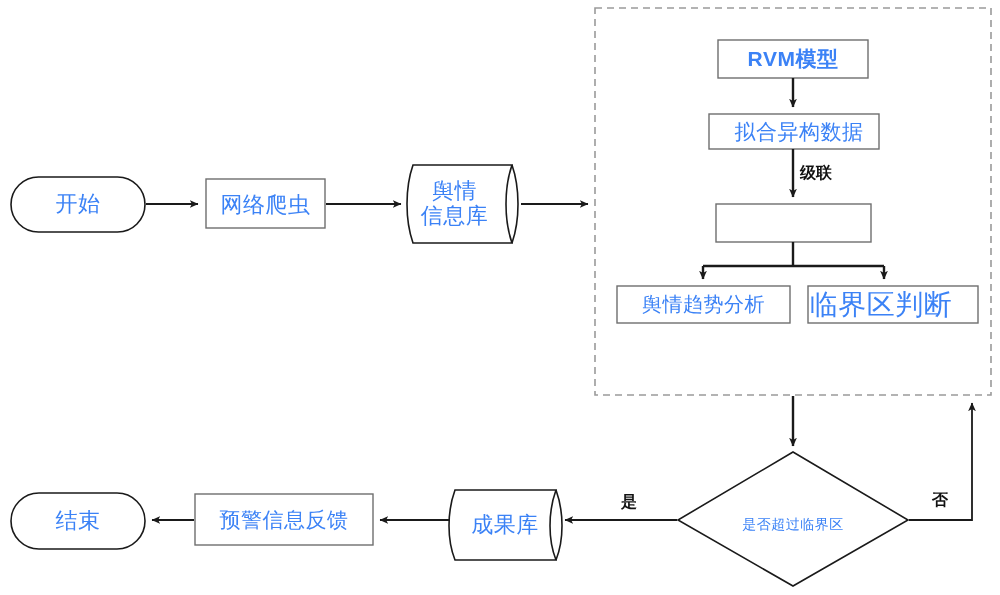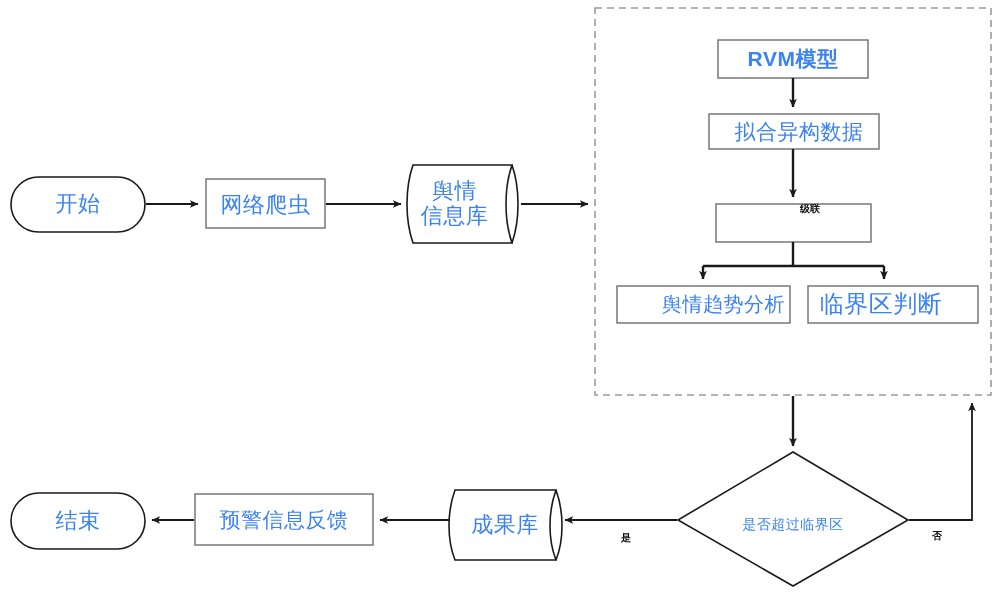--- a/index.html
+++ b/index.html
@@ -33,25 +33,24 @@
     color: #3b82f6;
     font-size: 22px;
     line-height: 1.12;
     letter-spacing: 0.5px;
     white-space: pre-line;
     pointer-events: none;
   }
   .edge-label {
     position: absolute;
     color: #111111;
-    font-size: 10px;
+    font-size: 16px;
     font-weight: bold;
     line-height: 1;
     white-space: nowrap;
-    margin-top: 39px;
   }
   .bold-latin {
     font-weight: bold;
   }
 </style>
 </head>
 <body>
 
 <div id="canvas">
 
@@ -128,23 +127,23 @@
   <div class="node-label" style="left:206px; top:179px; width:119px; height:53px;">网络爬虫</div>
 
   <div class="node-label" style="left:408px; top:165px; width:93px; height:78px;">舆情
 信息库</div>
 
   <div class="node-label bold-latin" style="left:718px; top:40px; width:150px; height:38px; font-size:21px;">RVM模型</div>
 
   <div class="node-label" style="left:709px; top:114px; width:180px; height:35px; font-size:21px;">拟合异构数据</div>
 
 
-  <div class="node-label" style="left:617px; top:286px; width:173px; height:37px; font-size:20px;margin-left:20px;">舆情趋势分析</div>
+  <div class="node-label" style="left:617px; top:286px; width:173px; height:37px; font-size:20px;">舆情趋势分析</div>
 
-  <div class="node-label" style="left:808px; top:286px; width:146px; height:37px; font-size:24px;">临界区判断</div>
+  <div class="node-label" style="left:808px; top:286px; width:146px; height:37px; font-size:28px;">临界区判断</div>
 
   <div class="node-label" style="left:688px; top:505px; width:210px; height:40px; font-size:14px;">是否超过临界区</div>
 
   <div class="node-label" style="left:450px; top:490px; width:110px; height:70px;">成果库</div>
 
   <div class="node-label" style="left:195px; top:494px; width:178px; height:51px; font-size:21px;">预警信息反馈</div>
 
   <div class="node-label" style="left:11px; top:493px; width:134px; height:56px;">结束</div>
 
   <div class="edge-label" style="left:800px; top:165px;">级联</div>

